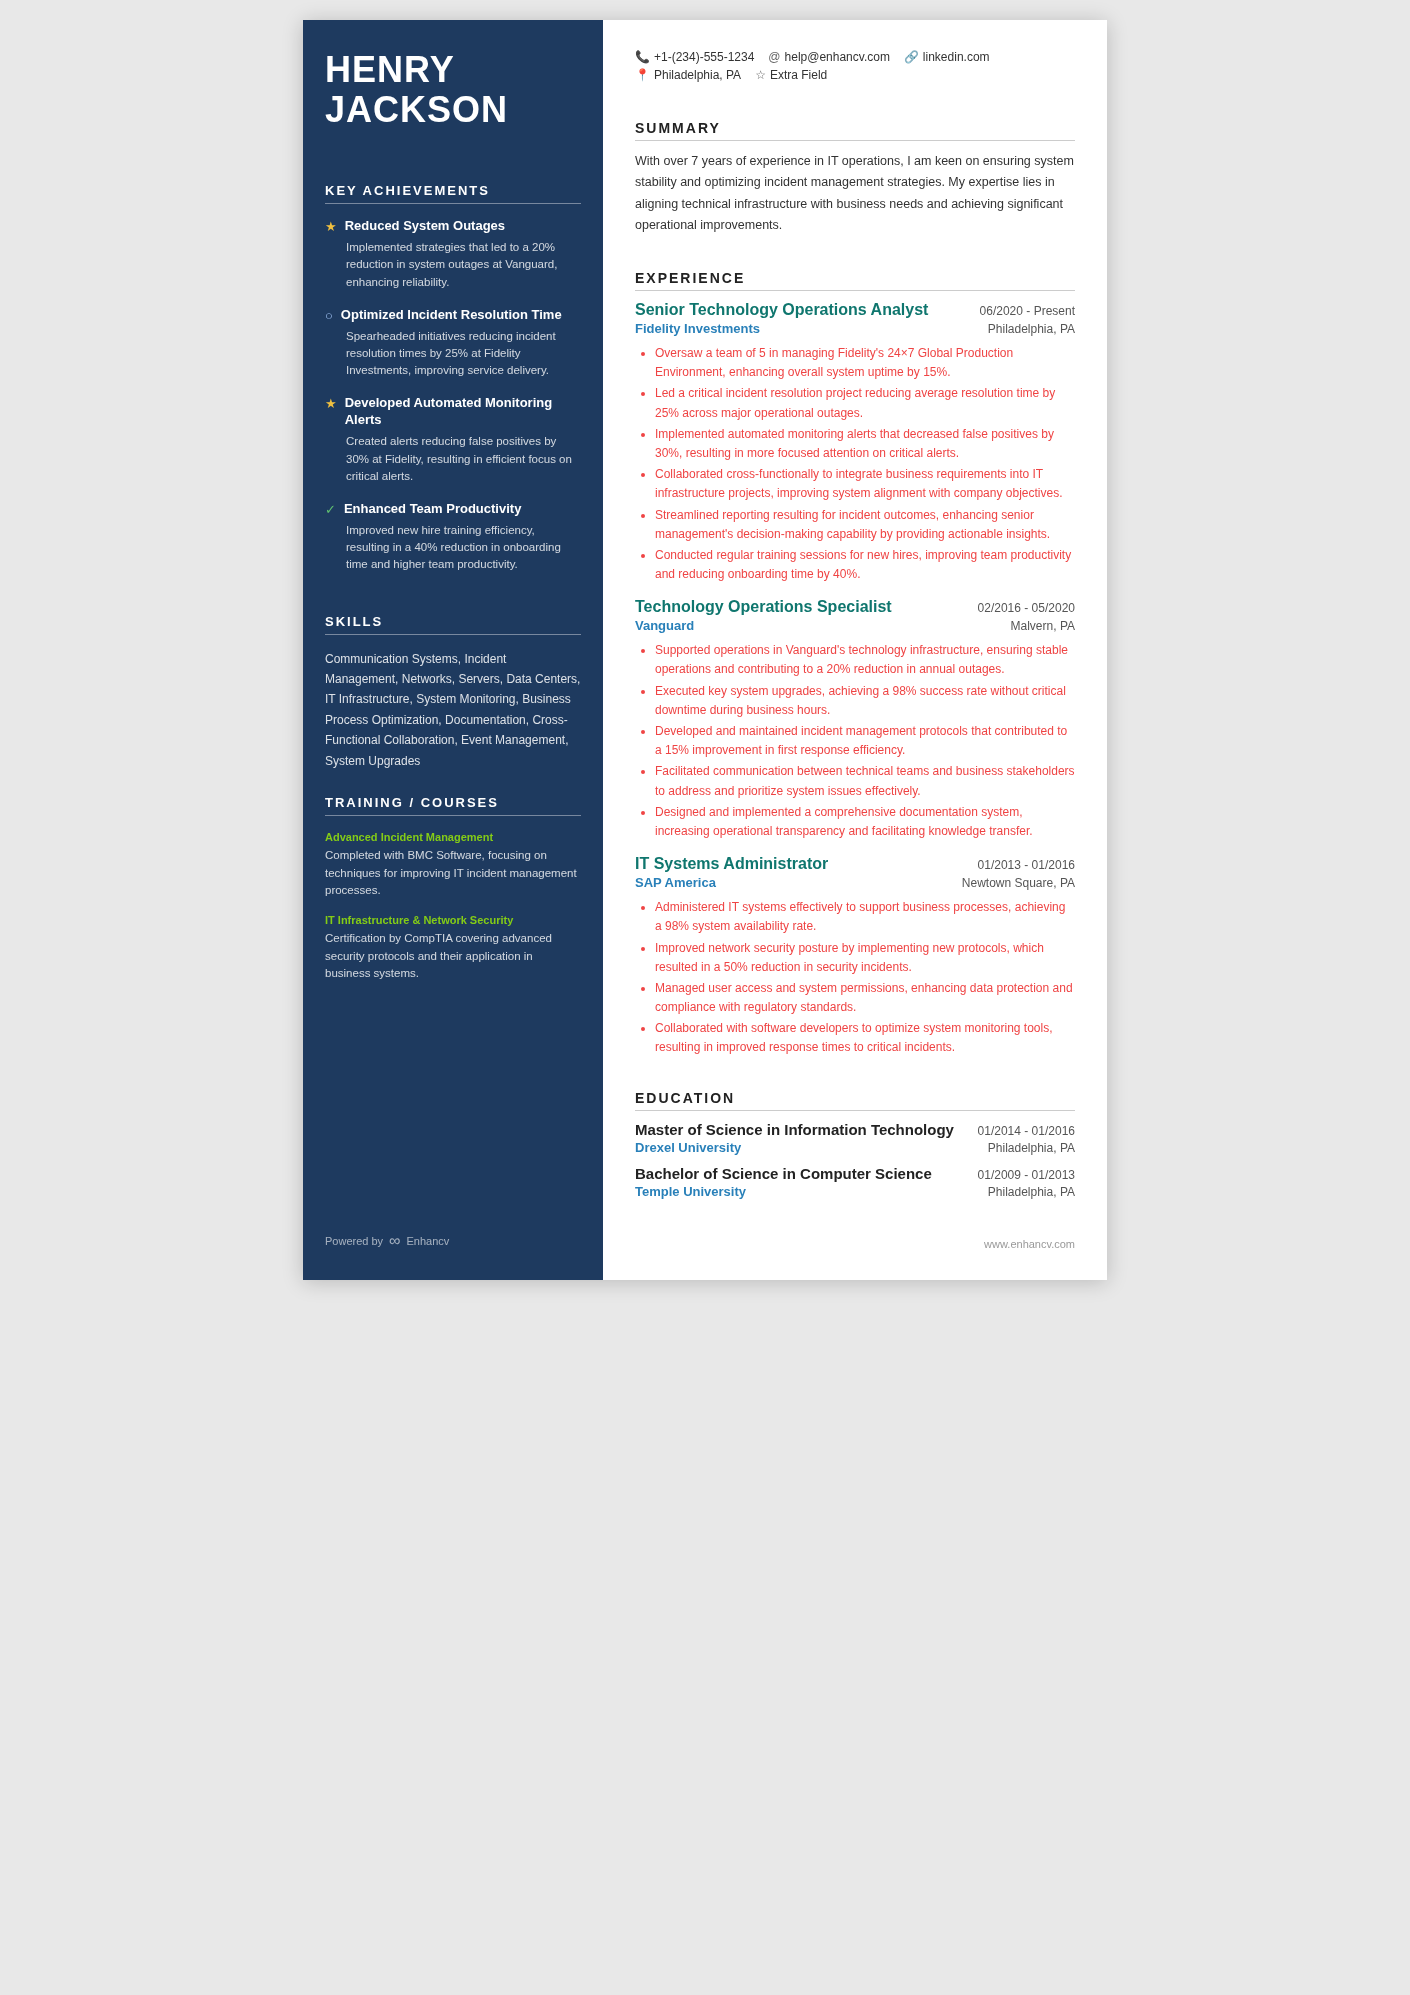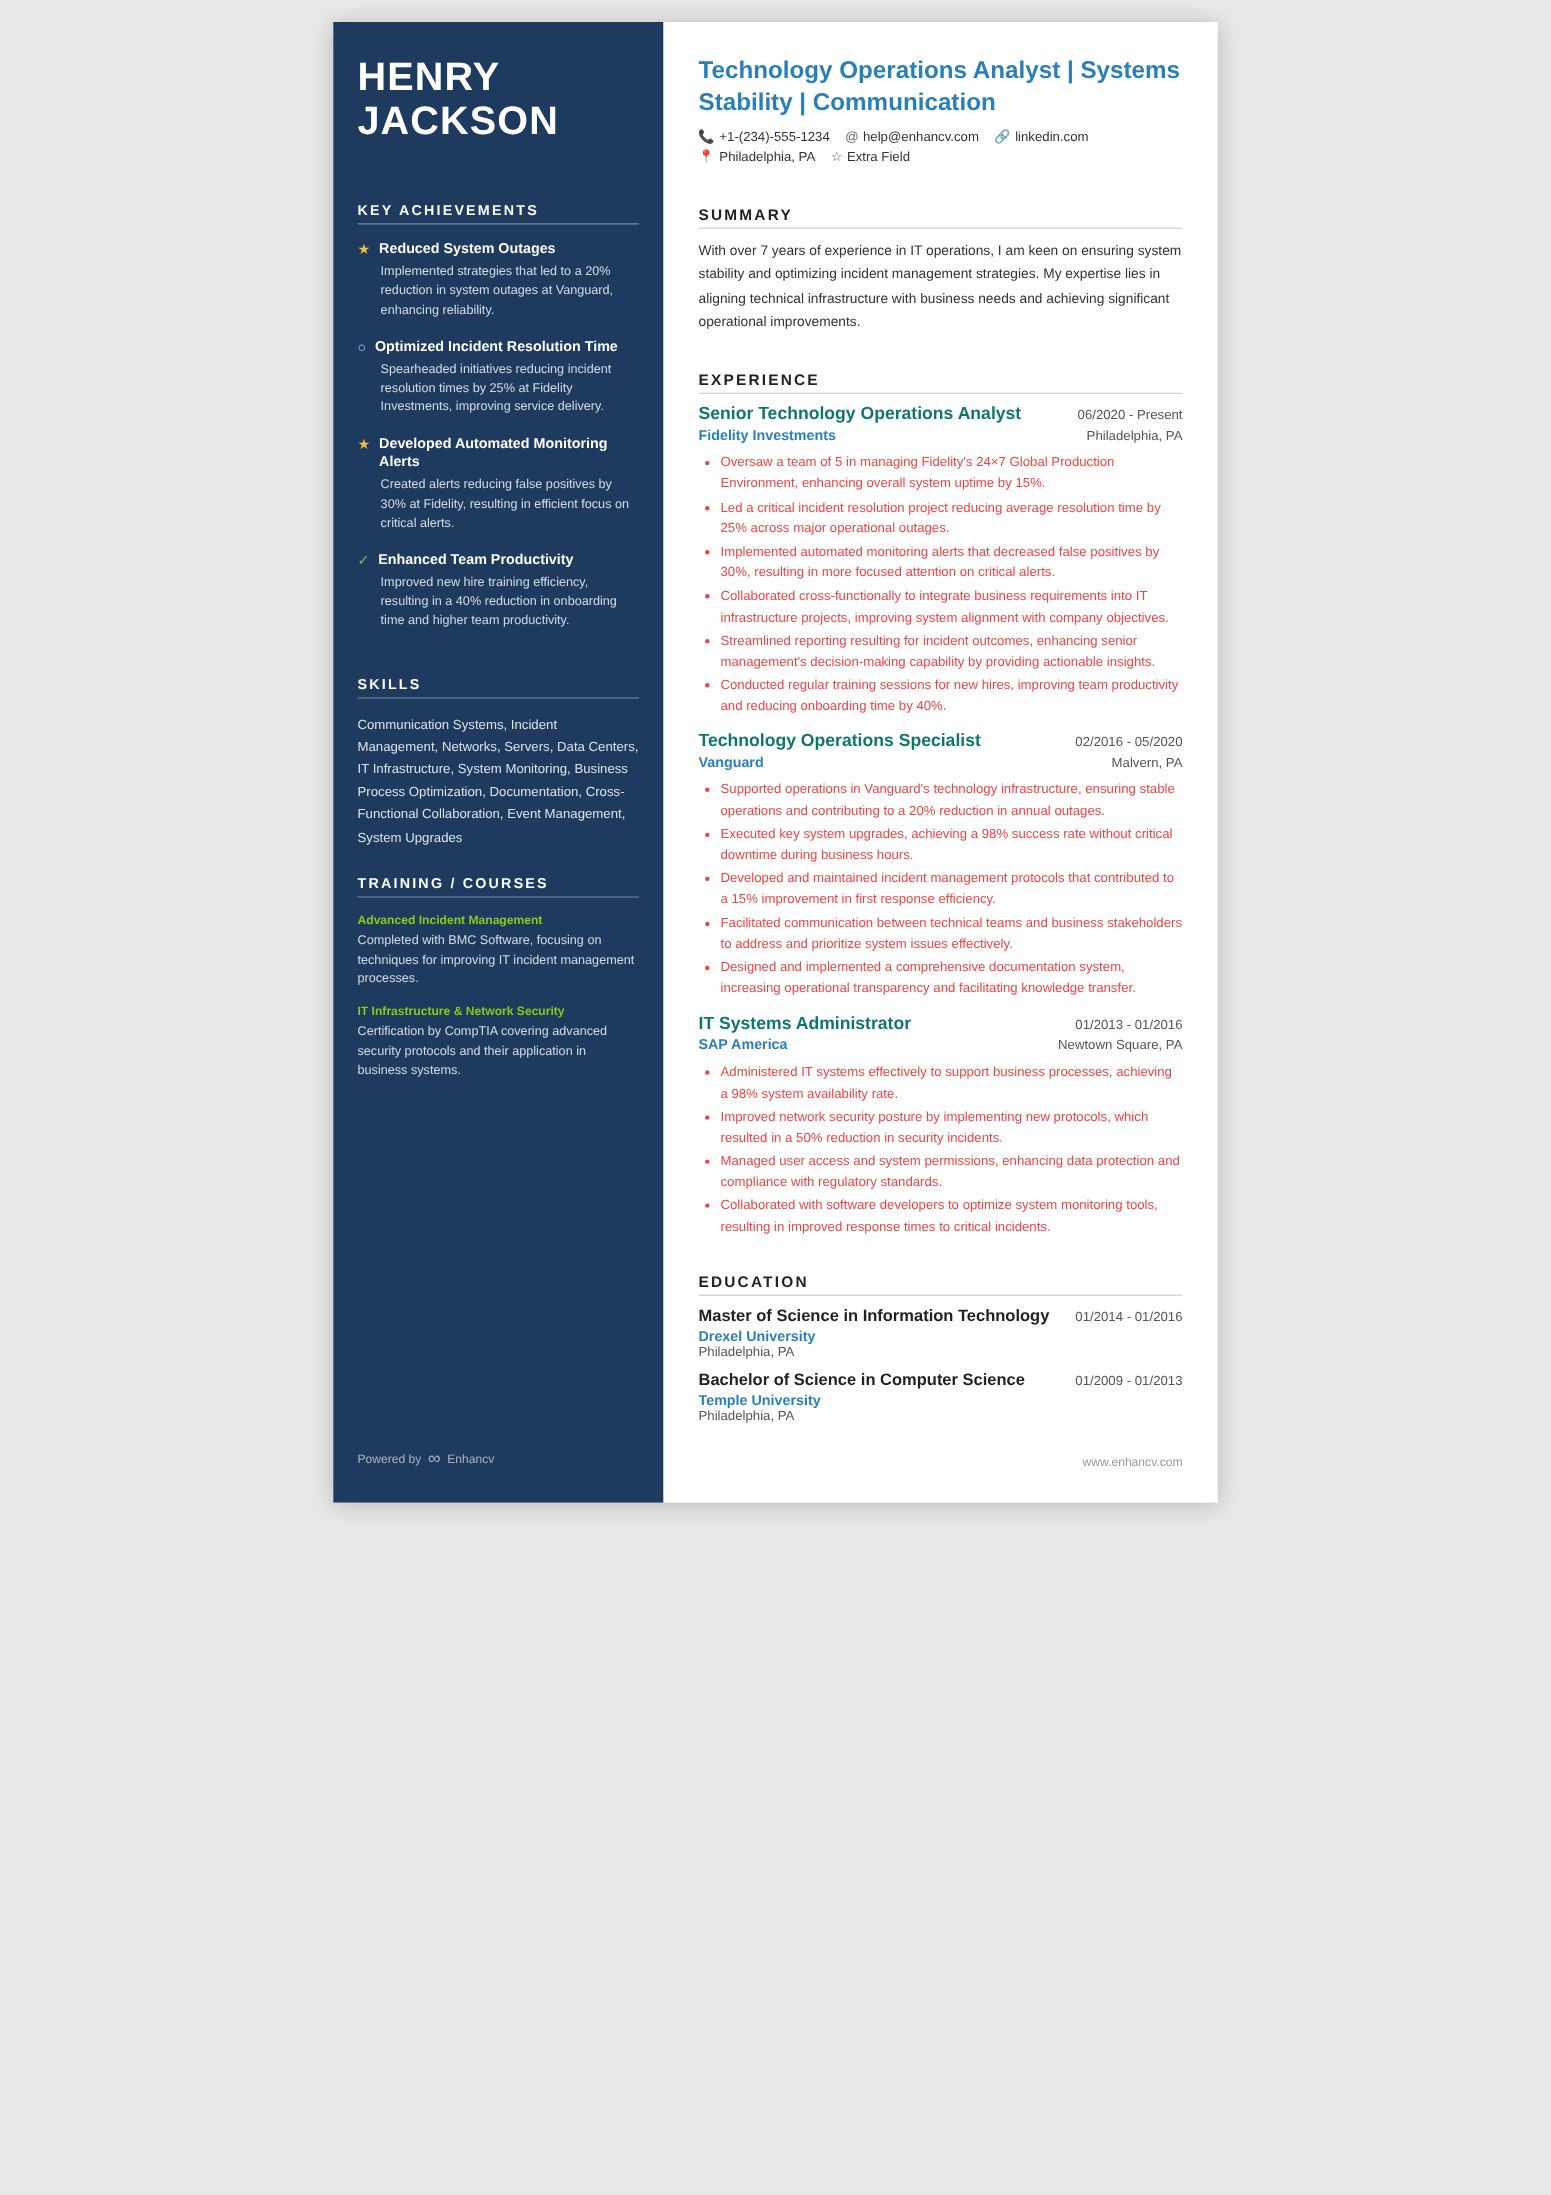--- a/index.html
+++ b/index.html
@@ -224,21 +224,20 @@
     }
     .edu-dates {
       font-size: 12px;
       color: #555;
     }
     .edu-school-row {
       display: flex;
       justify-content: space-between;
       align-items: baseline;
       margin-bottom: 10px;
-      flex-direction: column;
     }
     .edu-school {
       font-size: 13px;
       font-weight: 700;
       color: #2980b9;
     }
     .edu-location {
       font-size: 12px;
       color: #555;
     }
@@ -314,21 +313,20 @@
     </div>
 
     <div class="sidebar-footer">
       <span>Powered by</span>
       <span style="font-size:16px;">∞</span>
       <span>Enhancv</span>
     </div>
   </div>
 
   <div class="main">
-    <div class="main-title">Technology Operations Analyst | Systems Stability | Communication</div>
 
     <div class="contact-row">
       <div class="contact-item">
         <span class="contact-icon">📞</span>
         <span>+1-(234)-555-1234</span>
       </div>
       <div class="contact-item">
         <span class="contact-icon">@</span>
         <span>help@enhancv.com</span>
       </div>

